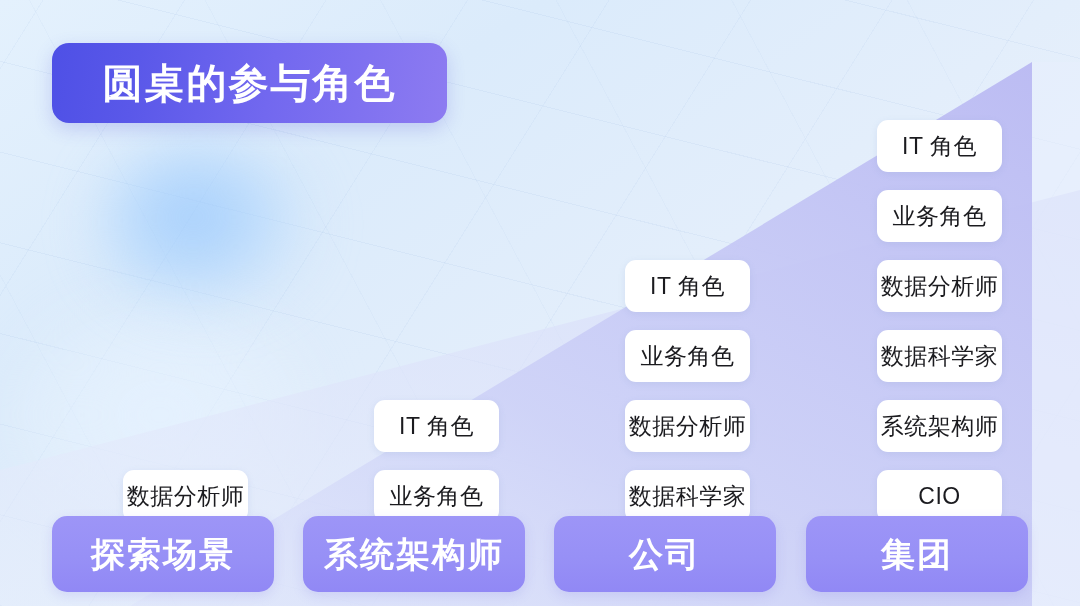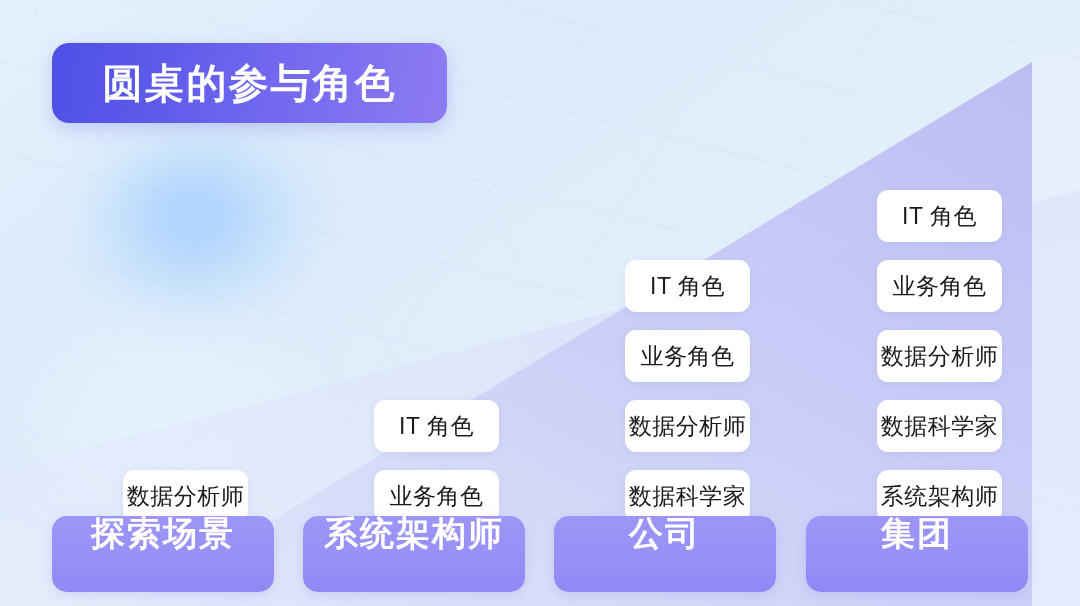--- a/index.html
+++ b/index.html
@@ -166,21 +166,21 @@
   .footer-btn {
     position: absolute;
     left: 0;
     bottom: 14px;
     width: 222px;
     height: 76px;
     border-radius: 15px;
     background: linear-gradient(180deg, #9d95f7 0%, #9790f6 55%, #9188f5 100%);
     box-shadow: 0 4px 12px rgba(125, 118, 225, 0.18);
     display: flex;
-    align-items: flex-start;
+    align-items: center;
     justify-content: center;
   }
   .footer-btn-label {
     color: #ffffff;
     font-size: 34px;
     font-weight: bold;
     letter-spacing: 2px;
     line-height: 1;
     white-space: nowrap;
   }
@@ -264,20 +264,23 @@
         </div>
       </div>
       <div class="footer-btn">
         <span class="footer-btn-label">公司</span>
       </div>
     </div>
 
     <div class="column" style="left:806px;">
       <div class="col-cards">
         <div class="role-card">
+          <span class="role-card-label">CIO</span>
+        </div>
+        <div class="role-card">
           <span class="role-card-label">系统架构师</span>
         </div>
         <div class="role-card">
           <span class="role-card-label">数据科学家</span>
         </div>
         <div class="role-card">
           <span class="role-card-label">数据分析师</span>
         </div>
         <div class="role-card">
           <span class="role-card-label">业务角色</span>

